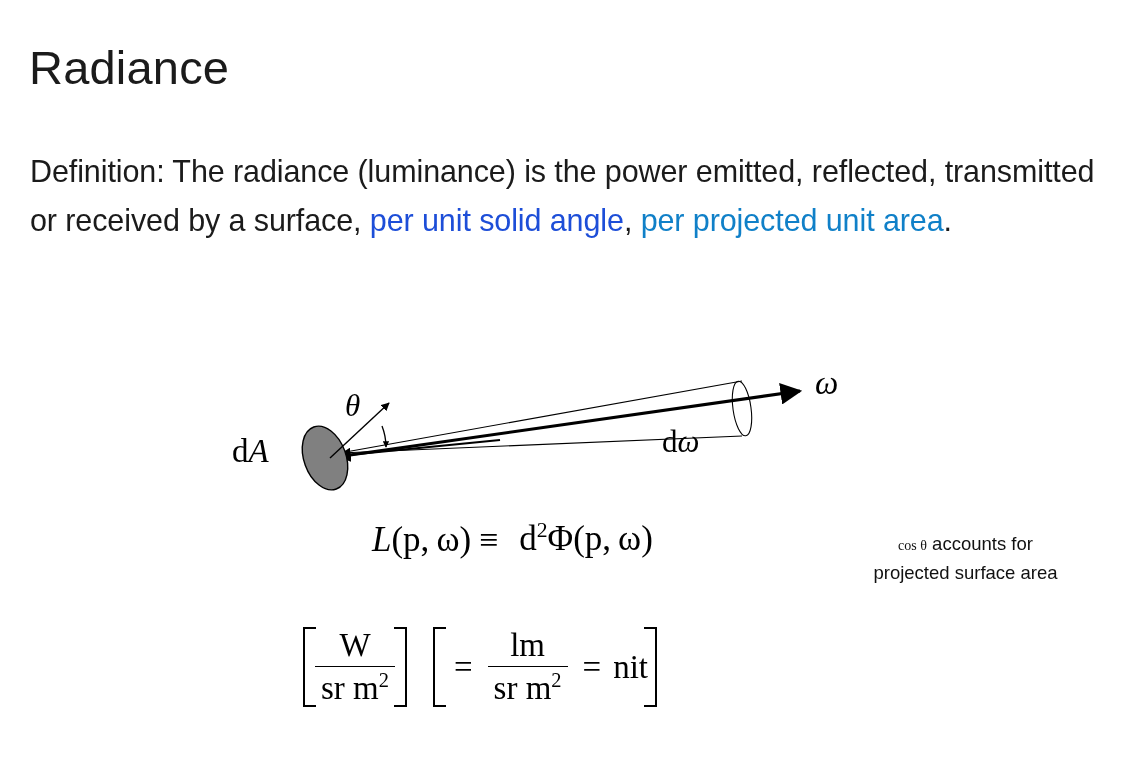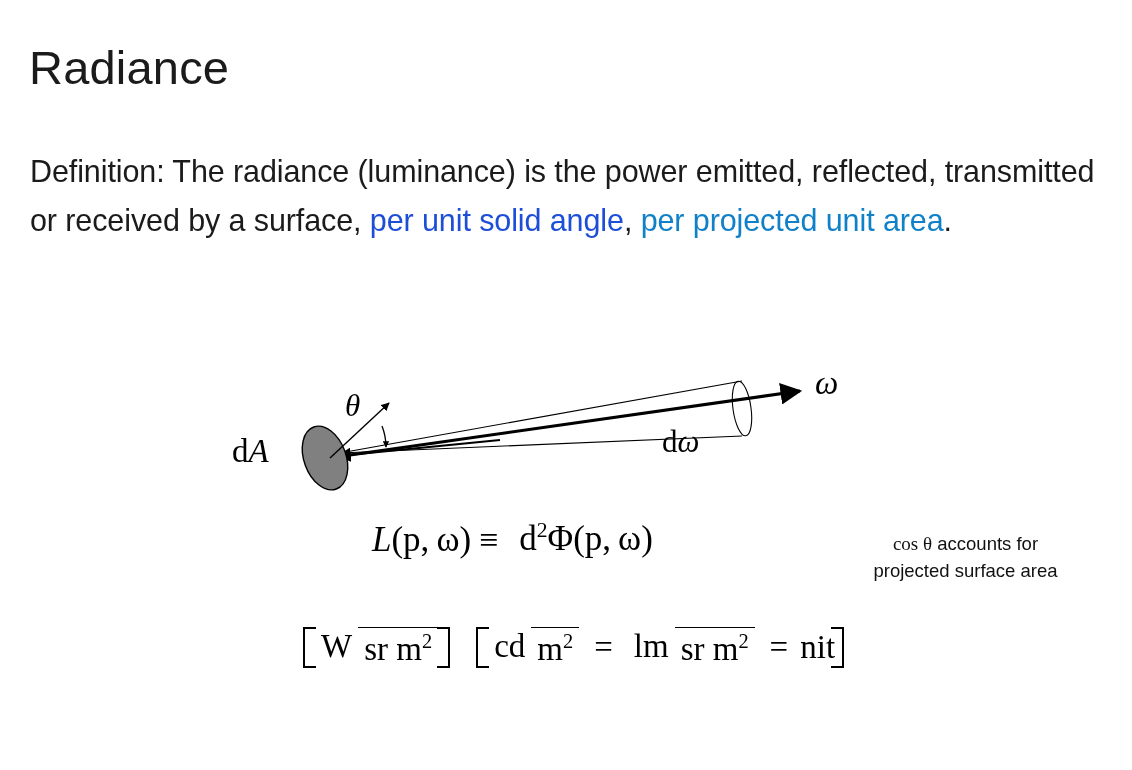--- a/index.html
+++ b/index.html
@@ -88,21 +88,21 @@
   .math {
     font-family: "Liberation Serif", "DejaVu Serif", serif;
     color: #000;
     position: absolute;
   }
   .mi { font-style: italic; }
   .sup { font-size: 0.62em; vertical-align: super; line-height: 0; }
 
   .frac {
     display: inline-flex;
-    flex-direction: row;
+    flex-direction: column;
     align-items: center;
     vertical-align: middle;
     margin: 0 3px;
   }
   .frac .num {
     padding: 0 6px 2px 6px;
     white-space: nowrap;
   }
   .frac .den {
     padding: 3px 6px 0 6px;
@@ -130,21 +130,21 @@
     text-align: center;
     font-size: 18.5px;
     font-weight: 500;
     line-height: 27px;
     color: #111;
     font-family: "Liberation Sans", sans-serif;
   }
   #eq-note .m {
     font-family: "Liberation Serif", "DejaVu Serif", serif;
     font-weight: normal;
-    font-size: 19px;
+    font-size: 14px;
     margin-top: 32px;
   }
 
   
   #eq-units {
     left: 303px;
     top: 627px;
     font-size: 33px;
     display: flex;
     align-items: center;
@@ -240,24 +240,20 @@
   <span class="bracketed">
     <span class="frac">
       <span class="num">W</span>
       <span class="den"><span>sr m</span><span class="sup">2</span></span>
     </span>
   </span>
 
   <span class="gap"></span>
 
   <span class="bracketed">
-    <span class="frac">
-      <span class="num">cd</span>
-      <span class="den"><span>m</span><span class="sup">2</span></span>
-    </span>
     <span class="eqs">=</span>
     <span class="frac">
       <span class="num">lm</span>
       <span class="den"><span>sr m</span><span class="sup">2</span></span>
     </span>
     <span class="eqs">=</span>
     <span>nit</span>
   </span>
 </div>
 

